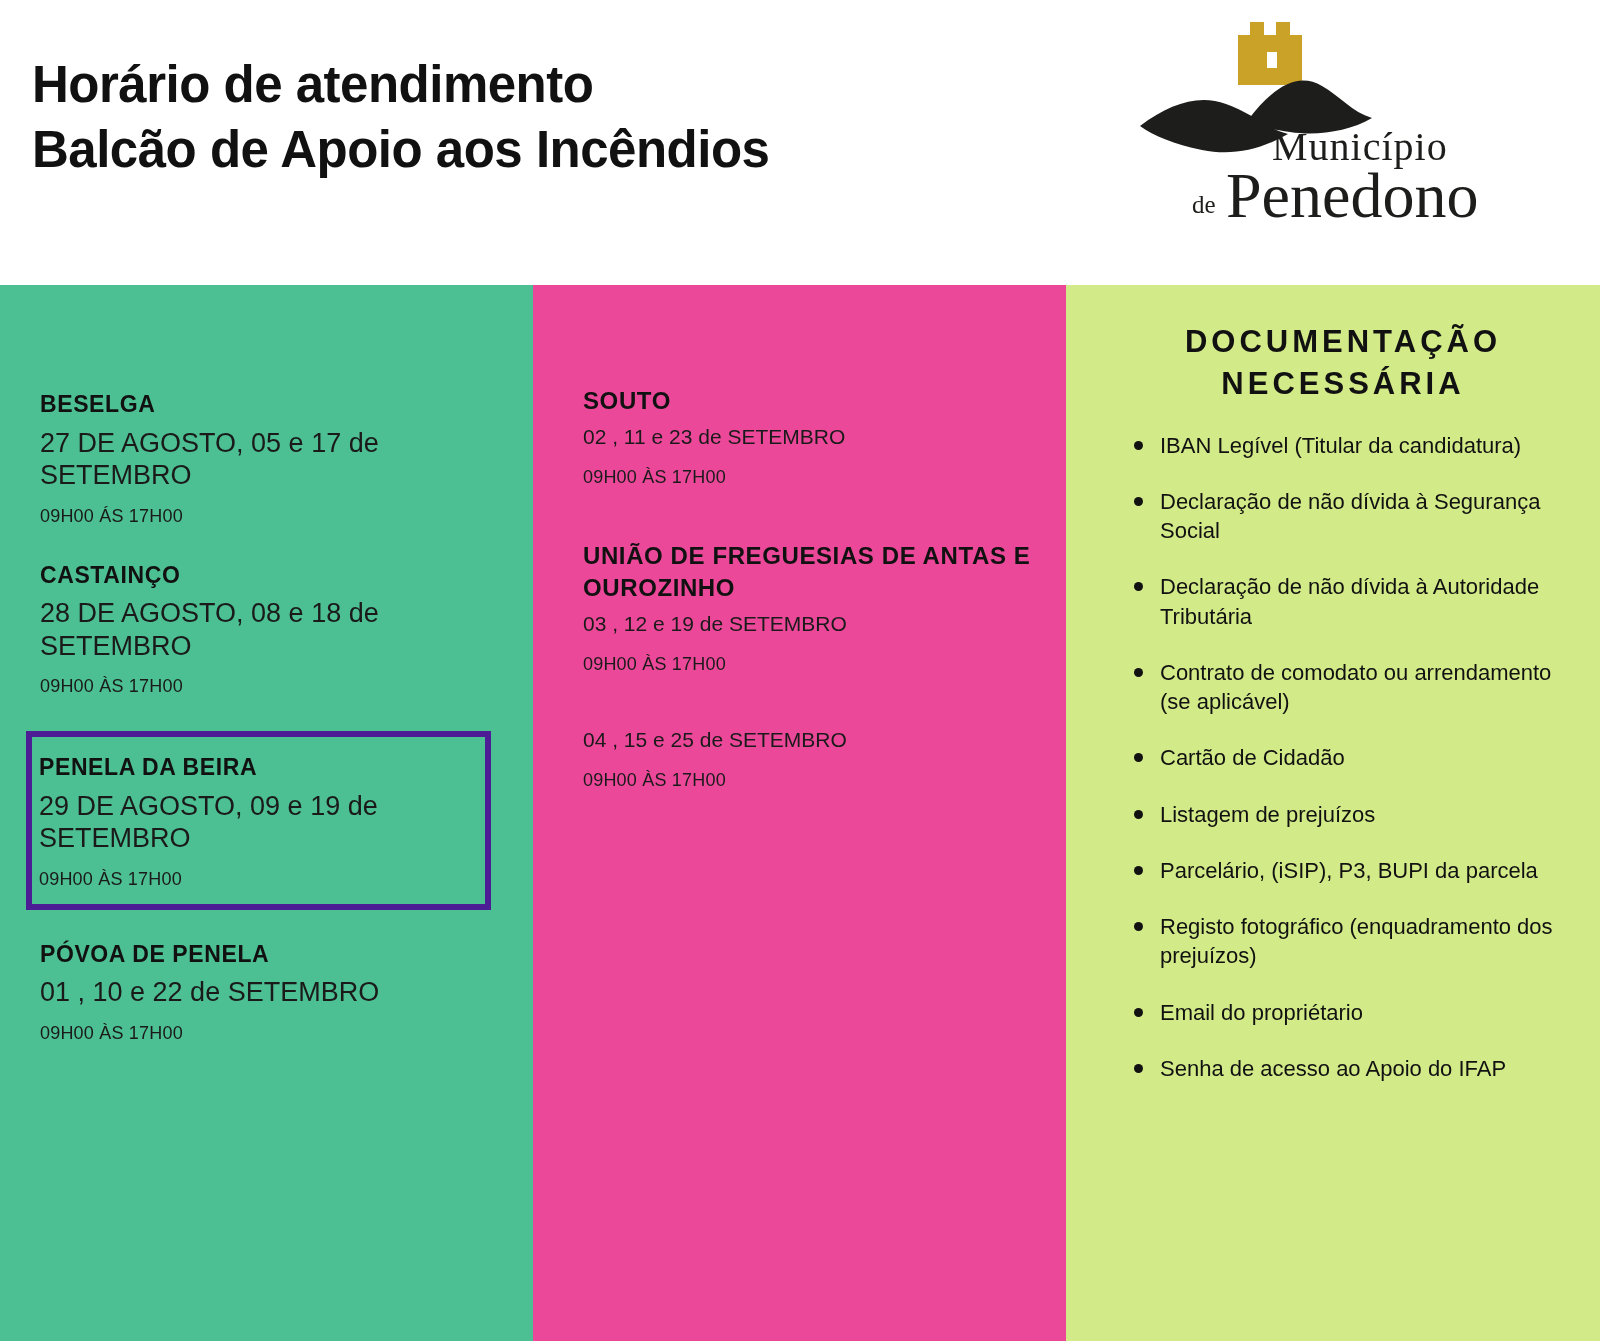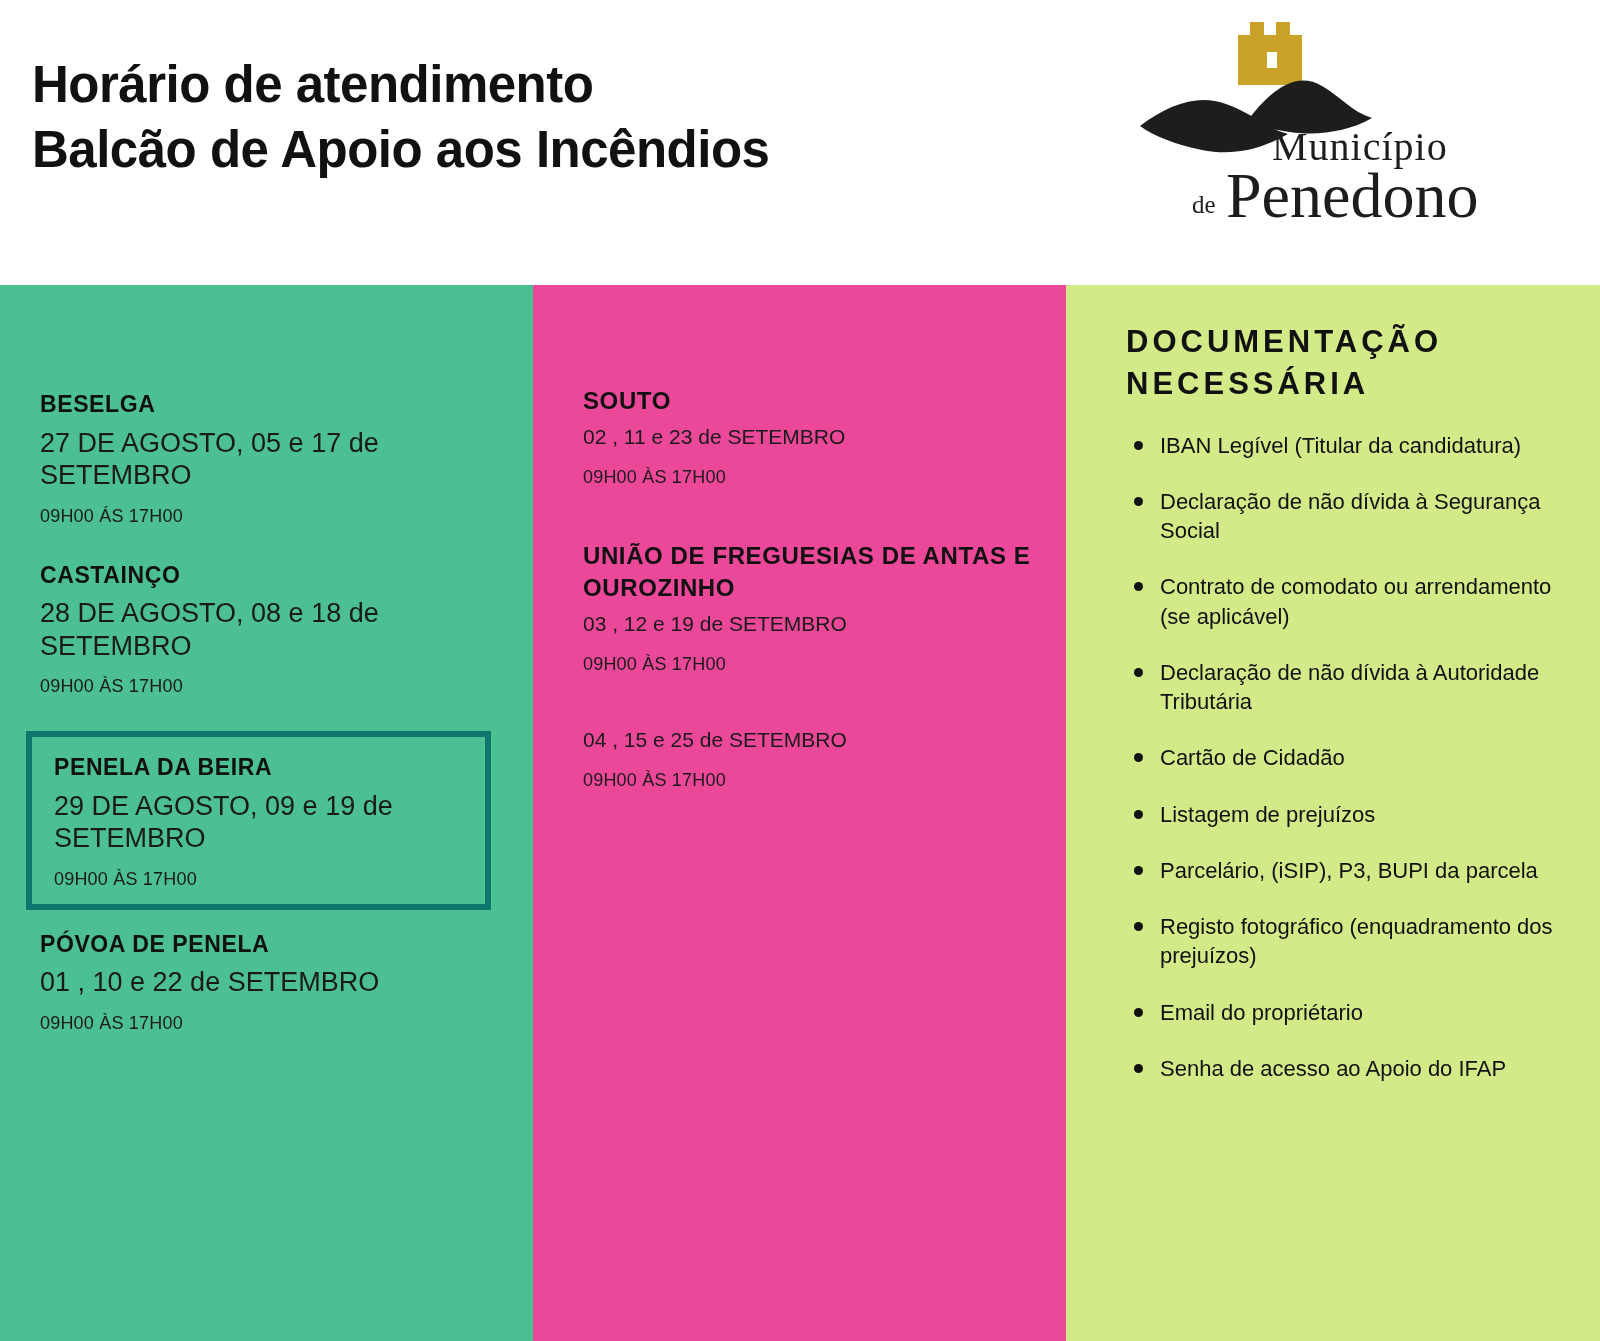--- a/index.html
+++ b/index.html
@@ -89,30 +89,30 @@
   }
 
   
   .col-inner-a .entry { margin-bottom: 34px; }
   .col-inner-b .entry { margin-bottom: 52px; }
   .col-inner-b .entry-name { font-size: 24px; line-height: 1.3; }
   .col-inner-b .entry-dates { font-size: 21px; margin-bottom: 18px; }
 
   
   .entry.highlight {
-    border: 6px solid #0f766e;
-    padding: 16px 14px 14px 22px;
+    border: 6px solid #4c1d95;
+    padding: 16px 14px 14px 7px;
     margin-left: -14px;
     margin-right: 14px;
-    margin-bottom: 20px;
+    margin-bottom: 30px;
   }
 
   
   .doc-title {
-    text-align: left;
+    text-align: center;
     font-size: 31px;
     font-weight: bold;
     letter-spacing: 4px;
     color: #111111;
     line-height: 1.35;
     margin-bottom: 26px;
     padding-right: 10px;
   }
   .doc-list { list-style: none; }
   .doc-item {
@@ -229,25 +229,25 @@
           <li class="doc-item">
             <span class="bullet"></span>
             <span>IBAN Legível (Titular da candidatura)</span>
           </li>
           <li class="doc-item">
             <span class="bullet"></span>
             <span>Declaração de não dívida à Segurança Social</span>
           </li>
           <li class="doc-item">
             <span class="bullet"></span>
+            <span>Declaração de não dívida à Autoridade Tributária</span>
+          </li>
+          <li class="doc-item">
+            <span class="bullet"></span>
             <span>Contrato de comodato ou arrendamento (se aplicável)</span>
-          </li>
-          <li class="doc-item">
-            <span class="bullet"></span>
-            <span>Declaração de não dívida à Autoridade Tributária</span>
           </li>
           <li class="doc-item">
             <span class="bullet"></span>
             <span>Cartão de Cidadão</span>
           </li>
           <li class="doc-item">
             <span class="bullet"></span>
             <span>Listagem de prejuízos</span>
           </li>
           <li class="doc-item">

